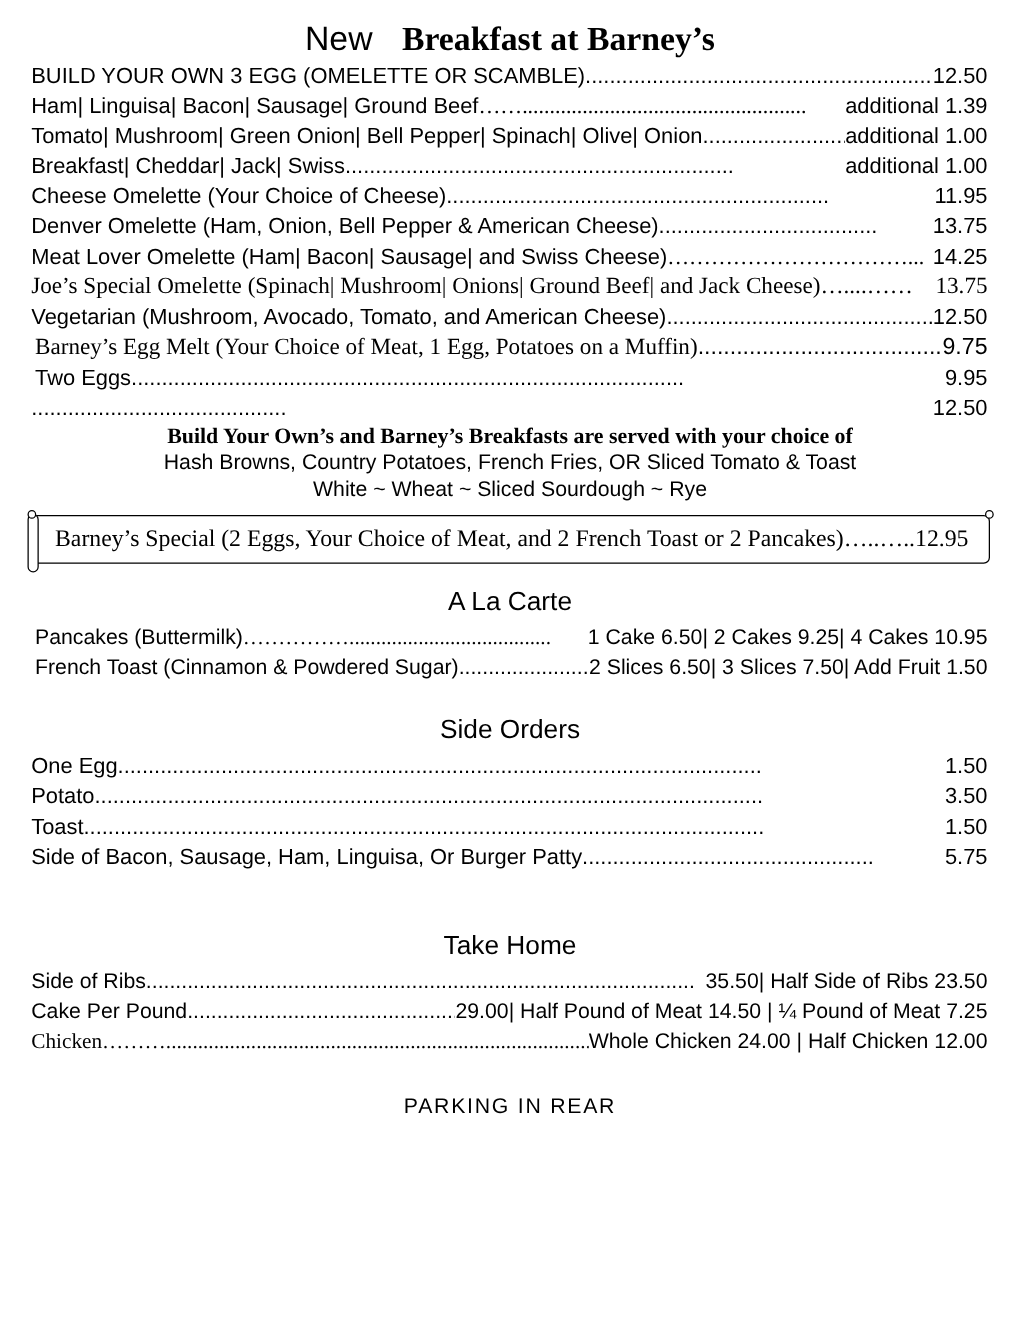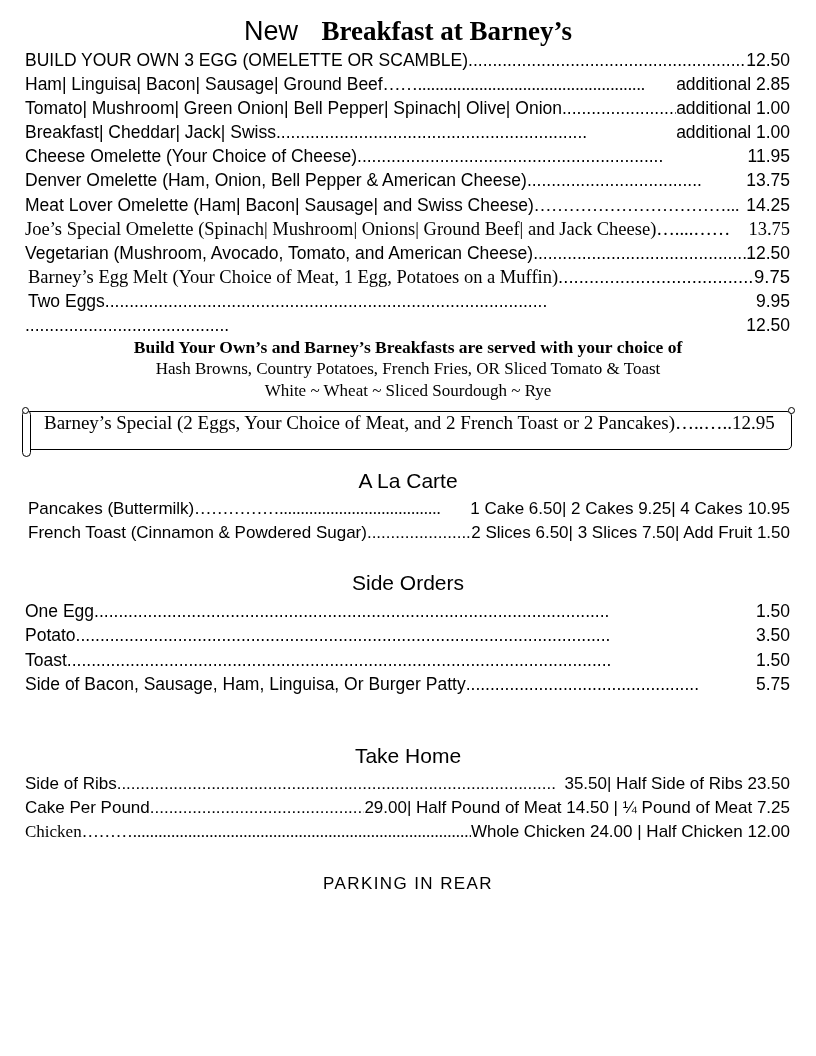--- a/index.html
+++ b/index.html
@@ -100,21 +100,21 @@
     text-align: center;
     line-height: 21px;
   }
   .note .note-bold {
     font-family: "Liberation Serif", serif;
     font-weight: 700;
     font-size: 17.5px;
     display: block;
   }
   .note .note-line {
-    font-family: Liberation Serif, serif;
+    font-family: Liberation Sans, sans-serif;
     font-size: 17px;
     display: block;
     line-height: 22px;
   }
 
   
   .special-wrap {
     position: relative;
     margin: 9px 24px 0 25px;
     height: 41px;
@@ -122,20 +122,21 @@
   .special-box {
     position: absolute;
     left: 0;
     top: 0;
     right: 0;
     height: 39px;
     border: 1.4px solid #000;
     border-radius: 5px;
     box-sizing: border-box;
     display: flex;
+    align-items: center;
   }
   .special-text {
     font-family: "Liberation Serif", serif;
     font-size: 19px;
     white-space: nowrap;
     padding-left: 18px;
     display: flex;
     width: 100%;
     box-sizing: border-box;
     padding-right: 16px;
@@ -219,21 +220,21 @@
 
     <div class="row sans">
       <span class="nm">BUILD YOUR OWN 3 EGG (OMELETTE OR SCAMBLE)</span>
       <span class="leader">..........................................................</span>
       <span class="pr">12.50</span>
     </div>
 
     <div class="row sans">
       <span class="nm">Ham| Linguisa| Bacon| Sausage| Ground Beef</span>
       <span class="leader serif">……....................................................</span>
-      <span class="pr">additional 2.85</span>
+      <span class="pr">additional 1.39</span>
     </div>
 
     <div class="row sans">
       <span class="nm">Tomato| Mushroom| Green Onion| Bell Pepper| Spinach| Olive| Onion</span>
       <span class="leader">............................</span>
       <span class="pr">additional 1.00</span>
     </div>
 
     <div class="row sans">
       <span class="nm">Breakfast| Cheddar| Jack| Swiss</span>

